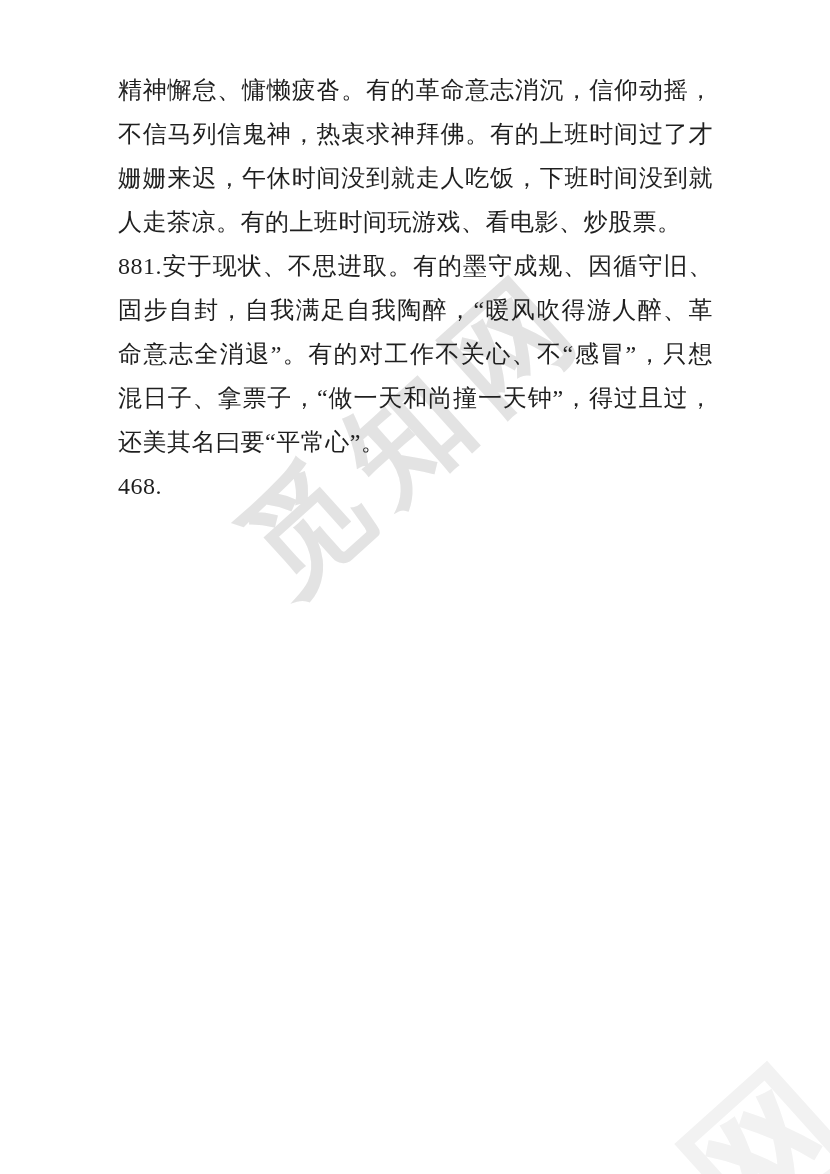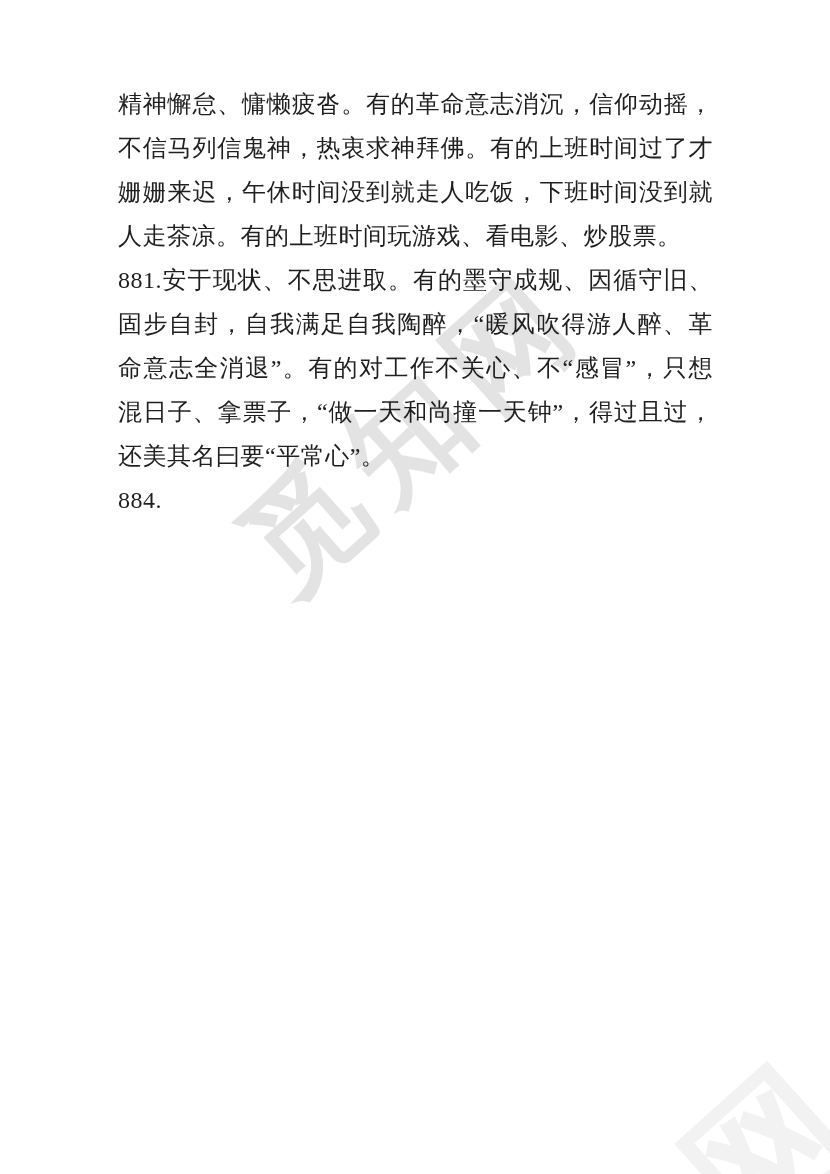--- a/index.html
+++ b/index.html
@@ -34,21 +34,21 @@
   }
   .watermark-corner {
     font-size: 150px;
     left: 693px;
     top: 1052px;
     transform: rotate(-42deg);
   }
   .content {
     position: absolute;
     left: 118px;
-    top: 82px;
+    top: 68px;
     width: 595px;
     z-index: 1;
   }
   .para {
     margin: 0;
     padding: 0;
     font-size: 24px;
     line-height: 44px;
     text-align: justify;
     text-justify: inter-ideograph;
@@ -61,16 +61,16 @@
 
 <div class="page" style="background: rgb(255, 255, 255);">
 
   <div class="watermark watermark-center" style="color: rgb(227, 227, 227);">觅知网</div>
 
   <div class="watermark watermark-corner" style="color: rgb(242, 242, 242);">网</div>
 
   <div class="content" style="color: rgb(31, 31, 31);">
     <p class="para">精神懈怠、慵懒疲沓。有的革命意志消沉，信仰动摇，不信马列信鬼神，热衷求神拜佛。有的上班时间过了才姗姗来迟，午休时间没到就走人吃饭，下班时间没到就人走茶凉。有的上班时间玩游戏、看电影、炒股票。</p>
     <p class="para">881.安于现状、不思进取。有的墨守成规、因循守旧、固步自封，自我满足自我陶醉，“暖风吹得游人醉、革命意志全消退”。有的对工作不关心、不“感冒”，只想混日子、拿票子，“做一天和尚撞一天钟”，得过且过，还美其名曰要“平常心”。</p>
-    <p class="para">884.</p>
+    <p class="para">468.</p>
   </div>
 
 </div>
 
 </body></html>

